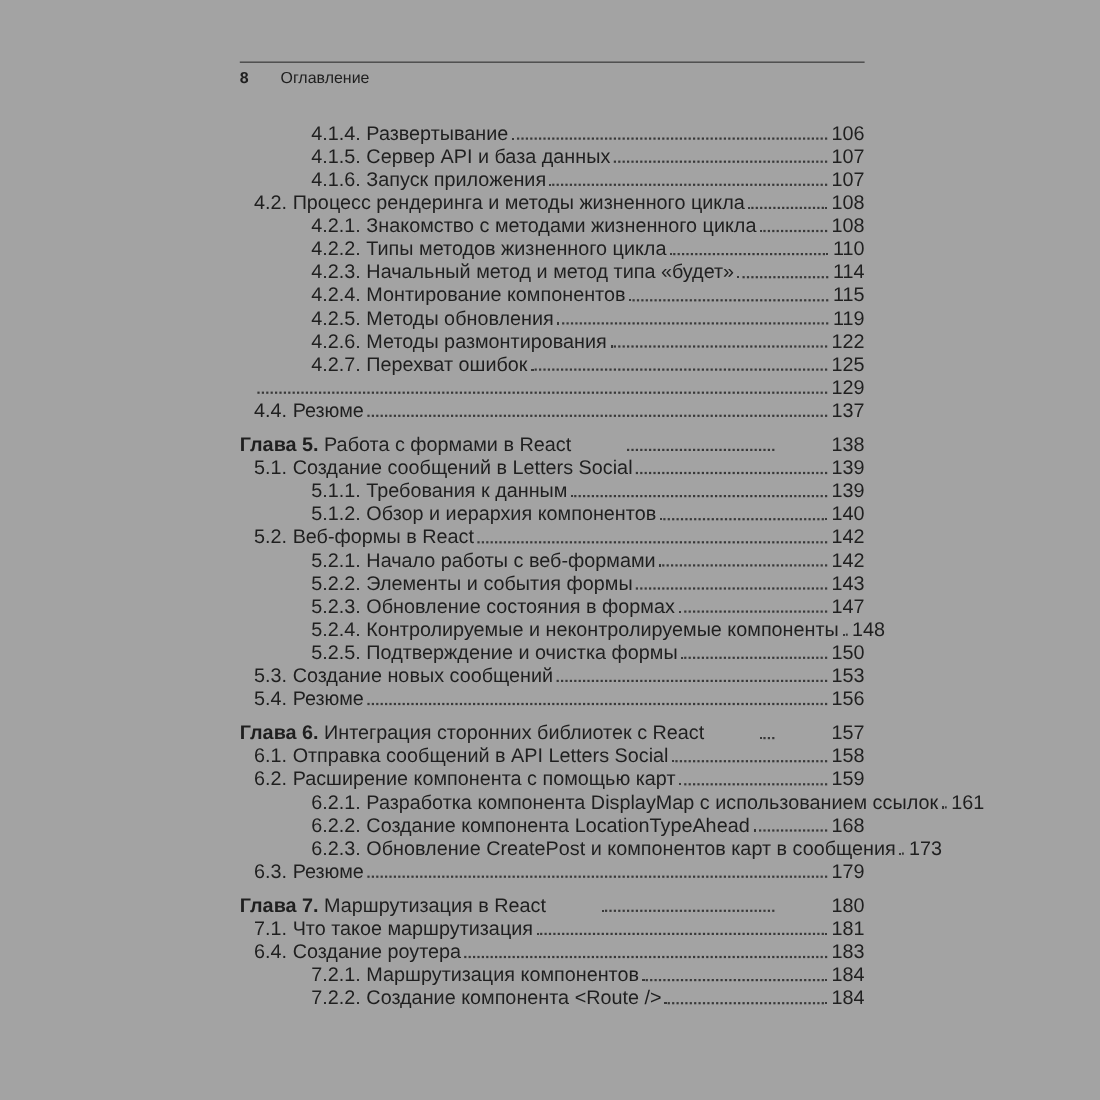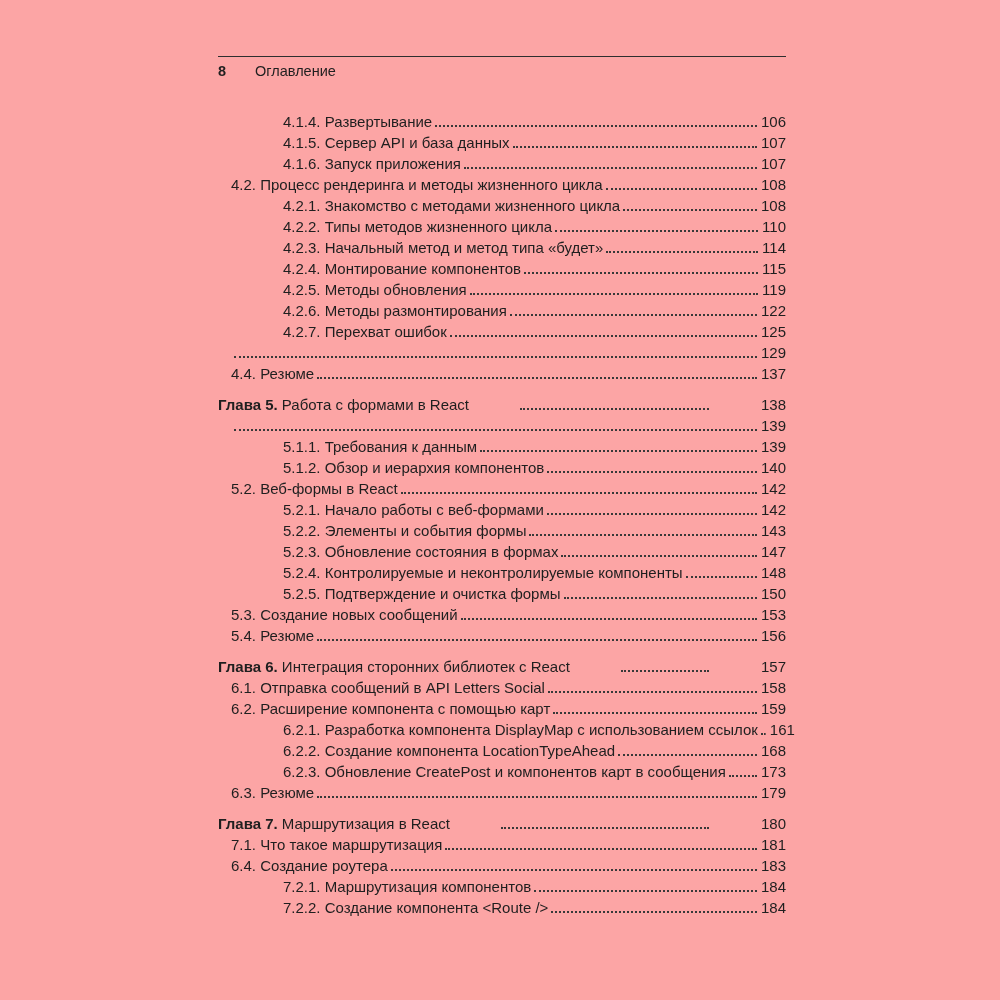--- a/index.html
+++ b/index.html
@@ -11,21 +11,21 @@
     width: 1000px;
     height: 1000px;
     position: relative;
     font-family: "Liberation Sans", sans-serif;
     color: #1f1f1f;
     overflow: hidden;
   }
   .sheet {
     position: absolute;
     inset: 0;
-    background: #fca5a5;
+    background: #a3a3a3;
   }
   .content {
     position: absolute;
     left: 218px;
     top: 0;
     width: 568px;
   }
   .header-rule {
     margin-top: 56px;
     height: 0;
@@ -42,21 +42,21 @@
     display: inline-block;
     min-width: 37px;
   }
   .toc {
     margin-top: 30px;
   }
   .toc-row {
     display: flex;
     align-items: stretch;
     height: 21px;
-    font-size: 15px;
+    font-size: 18px;
     line-height: 21px;
   }
   .toc-row.level-2 { padding-left: 13px; }
   .toc-row.level-3 { padding-left: 65px; }
   .toc-row.chapter { margin-top: 10px; gap: 48px; }
   .toc-title {
     white-space: nowrap;
   }
   .toc-title b { font-weight: 700; }
   .toc-dots {
@@ -153,20 +153,21 @@
           <span class="toc-title">4.4. Резюме</span>
           <span class="toc-dots"></span>
           <span class="toc-page">137</span>
         </div>
         <div class="toc-row level-1 chapter">
           <span class="toc-title"><b>Глава 5. </b>Работа с формами в React</span>
           <span class="toc-dots"></span>
           <span class="toc-page">138</span>
         </div>
         <div class="toc-row level-2">
+          <span class="toc-title">5.1. Создание сообщений в Letters Social</span>
           <span class="toc-dots"></span>
           <span class="toc-page">139</span>
         </div>
         <div class="toc-row level-3">
           <span class="toc-title">5.1.1. Требования к данным</span>
           <span class="toc-dots"></span>
           <span class="toc-page">139</span>
         </div>
         <div class="toc-row level-3">
           <span class="toc-title">5.1.2. Обзор и иерархия компонентов</span>

